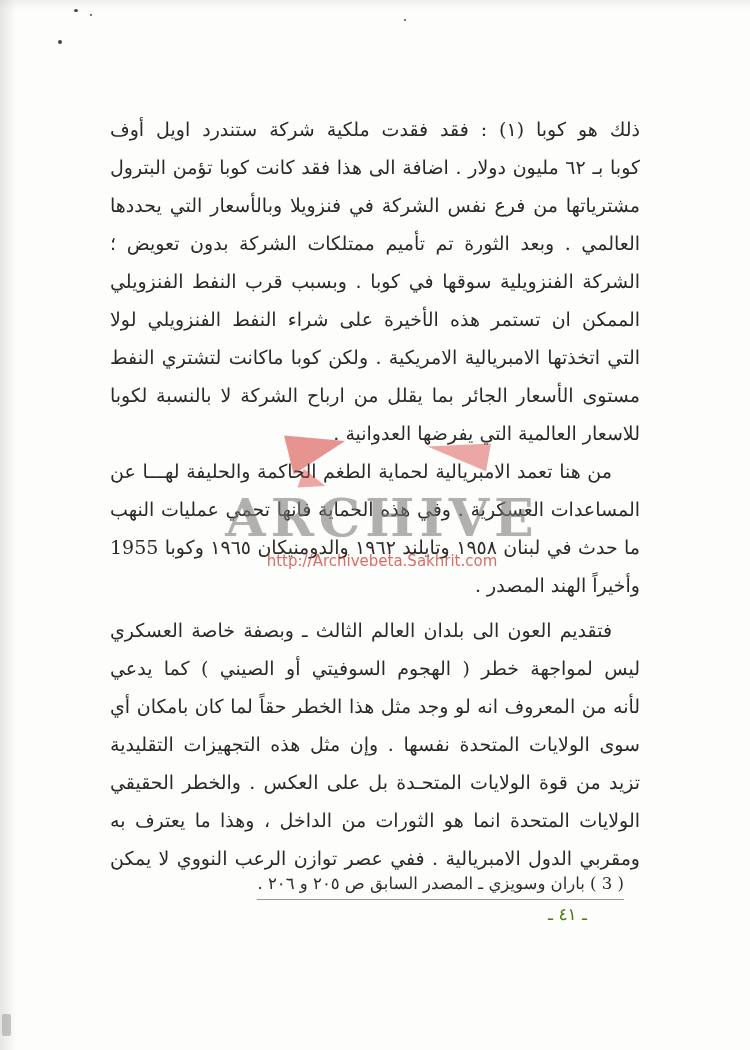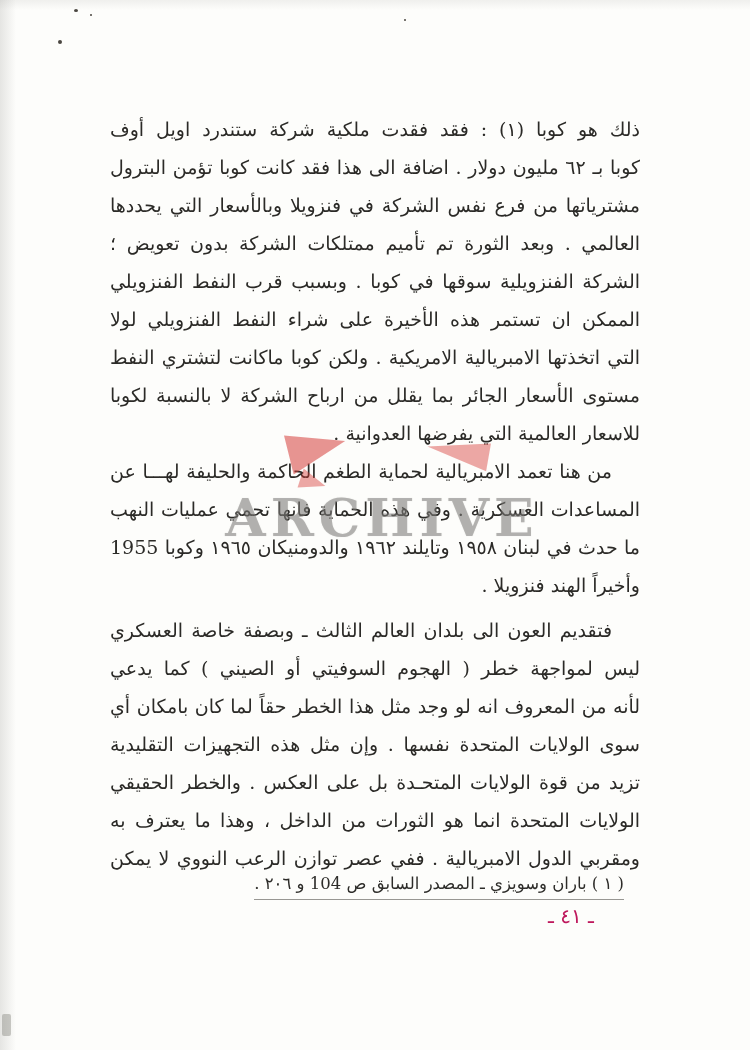--- a/index.html
+++ b/index.html
@@ -93,22 +93,22 @@
     top:874px;right:126px;
     font-size:16.5px;
     color:#2d2c29;
     border-bottom:1px solid rgba(70,68,62,0.55);
     padding-bottom:6px;
     white-space:nowrap;
   }
   .page-number{
     position:absolute;
     top:904px;left:548px;
-    font-size:20px;
-    color:#be185d;
+    font-size:17px;
+    color:#4d7c0f;
     letter-spacing:2px;
     direction:rtl;
   }
 </style>
 </head>
 <body>
 
 <div class="page">
 
   <div class="edge-shadow-left"></div>
@@ -129,37 +129,38 @@
       <div class="line">الشركة الفنزويلية سوقها في كوبا . وبسبب قرب النفط الفنزويلي الى كوبا كان من</div>
       <div class="line">الممكن ان تستمر هذه الأخيرة على شراء النفط الفنزويلي لولا الخطوات العدوانية</div>
       <div class="line">التي اتخذتها الامبريالية الامريكية . ولكن كوبا ماكانت لتشتري النفط بنفس</div>
       <div class="line">مستوى الأسعار الجائر بما يقلل من ارباح الشركة لا بالنسبة لكوبا فقط ، بل بالنسبة</div>
       <div class="line last">للاسعار العالمية التي يفرضها العدوانية .</div>
     </div>
     <div>
       <div class="line indent">من هنا تعمد الامبريالية لحماية الطغم الحاكمة والحليفة لهـــا عن طريق</div>
       <div class="line">المساعدات العسكرية . وفي هذه الحماية فانها تحمي عمليات النهب التي تقوم بها . وهذا</div>
       <div class="line">ما حدث في لبنان ١٩٥٨ وتايلند ١٩٦٢ والدومنيكان ١٩٦٥ وكوبا 1955</div>
-      <div class="line last">وأخيراً الهند فنزويلا .</div>
+      <div class="line last">وأخيراً الهند المصدر .</div>
     </div>
     <div class="para-3">
       <div class="line indent">فتقديم العون الى بلدان العالم الثالث ـ وبصفة خاصة العسكري منه ـ</div>
       <div class="line">ليس لمواجهة خطر ( الهجوم السوفيتي أو الصيني ) كما يدعي الرسميون الامريكان ،</div>
       <div class="line">لأنه من المعروف انه لو وجد مثل هذا الخطر حقاً لما كان بامكان أي بلد بمجابهته</div>
       <div class="line">سوى الولايات المتحدة نفسها . وإن مثل هذه التجهيزات التقليدية لحلفاء ضعفاء لن</div>
       <div class="line">تزيد من قوة الولايات المتحـدة بل على العكس . والخطر الحقيقي الذي تخشاه</div>
       <div class="line">الولايات المتحدة انما هو الثورات من الداخل ، وهذا ما يعترف به الكثير من رسميي</div>
       <div class="line">ومقربي الدول الامبريالية . ففي عصر توازن الرعب النووي لا يمكن ايقاف ما</div>
     </div>
   </div>
 
   <div class="watermark">
     <div class="wm-shape s1"></div>
     <div class="wm-shape s2"></div>
     <div class="wm-shape s3"></div>
     <div class="wm-archive">ARCHIVE</div>
+    <div class="wm-url">http://Archivebeta.Sakhrit.com</div>
   </div>
 
-  <div class="footnote">( ١ ) باران وسويزي ـ المصدر السابق ص 104 و ٢٠٦ .</div>
+  <div class="footnote">( 3 ) باران وسويزي ـ المصدر السابق ص ٢٠٥ و ٢٠٦ .</div>
 
   <div class="page-number">ـ ٤١ ـ</div>
 
 </div>
 
 </body></html>

